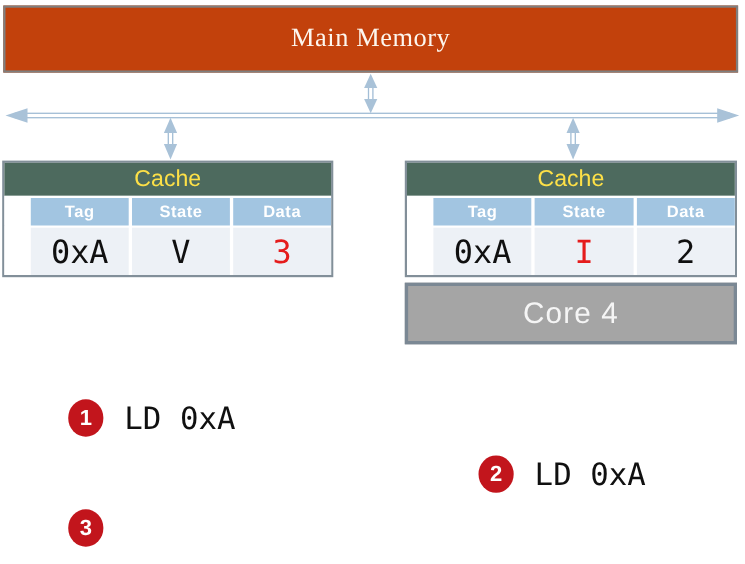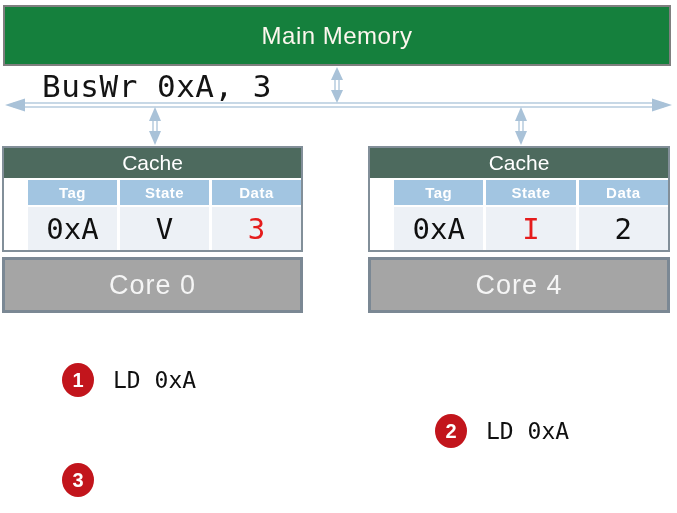--- a/index.html
+++ b/index.html
@@ -4,42 +4,42 @@
 <style>
   html,body { margin:0; padding:0; background:#ffffff; }
   .stage {
     position:relative; width:677px; height:513px; background:#ffffff;
     font-family:"Liberation Sans", sans-serif; overflow:hidden;
   }
 
   
   .memory {
     position:absolute; left:3px; top:5px; width:664px; height:57px;
-    background:#15803d; border:2px solid #7f7f7f;
+    background:#c2410c; border:2px solid #7f7f7f;
     display:flex; align-items:center; justify-content:center;
-    color:#fdf6ee; font-size:24px; letter-spacing:0.5px;
+    color:#fdf6ee; font-size:24px; letter-spacing:0.5px;font-family:Liberation Serif, serif;
   }
 
   
   .bus-label {
     position:absolute; left:42px; top:68px;
     font-family:"DejaVu Sans Mono", monospace;
     font-size:31px; color:#141414; letter-spacing:0.5px; white-space:pre;
   }
 
   .arrows { position:absolute; left:0; top:0; pointer-events:none; }
 
   
   .cache {
     position:absolute; top:146px; border:2px solid #828f99; background:#ffffff;
   }
   .cache-0 { left:2px;  width:297px; }
   .cache-1 { left:368px; width:298px; }
   .cache-title {
-    height:30px; background:#4d6a5e; color:#ffffff; font-size:21px;
+    height:30px; background:#4d6a5e; color:#fde047; font-size:21px;
     display:flex; align-items:center; justify-content:center;
   }
   .cache-cols, .cache-row {
     display:grid; grid-template-columns:1fr 1fr 1fr; gap:0 3px;
     background:#ffffff; padding-top:2px;padding-left:24px;
   }
   .cache-cols > div {
     background:#a2c5e1; color:#ffffff; font-weight:bold; font-size:15px;
     height:25px; display:flex; align-items:center; justify-content:center;
     letter-spacing:0.5px;
@@ -66,31 +66,30 @@
   .ev-1 { left:62px;  top:363px; }
   .ev-2 { left:435px; top:414px; }
   .ev-3 { left:62px;  top:463px; }
   .badge {
     width:32px; height:34px; border-radius:50%;
     background:#c2151c; color:#ffffff; font-weight:bold; font-size:20px;
     display:flex; align-items:center; justify-content:center; flex:0 0 auto;
   }
   .etext {
     margin-left:19px; color:#101010;
-    font-family:"DejaVu Sans Mono", monospace; font-size:23px; white-space:pre;
+    font-family:"DejaVu Sans Mono", monospace; font-size:28px; white-space:pre;
   }
 </style>
 </head>
 <body>
 
 <div class="stage">
 
   <div class="memory">Main Memory</div>
 
-  <div class="bus-label">BusWr 0xA, 3</div>
 
   <svg class="arrows" width="677" height="513">
 
     <g>
       <rect x="14" y="103" width="649" height="4" fill="#ffffff" stroke="#a3bed6" stroke-width="1.2"></rect>
       <polygon points="5,105 25,98.5 25,111.5" fill="#a9c2d8"></polygon>
       <polygon points="672,105 652,98.5 652,111.5" fill="#a9c2d8"></polygon>
     </g>
 
     <g>
@@ -133,21 +132,20 @@
       <div>State</div>
       <div>Data</div>
     </div>
     <div class="cache-row">
       <div>0xA</div>
       <div class="red">I</div>
       <div>2</div>
     </div>
   </div>
 
-  <div class="core core-0">Core 0</div>
   <div class="core core-1">Core 4</div>
 
   <div class="event ev-1">
     <span class="badge">1</span>
     <span class="etext">LD 0xA</span>
   </div>
   <div class="event ev-2">
     <span class="badge">2</span>
     <span class="etext">LD 0xA</span>
   </div>

